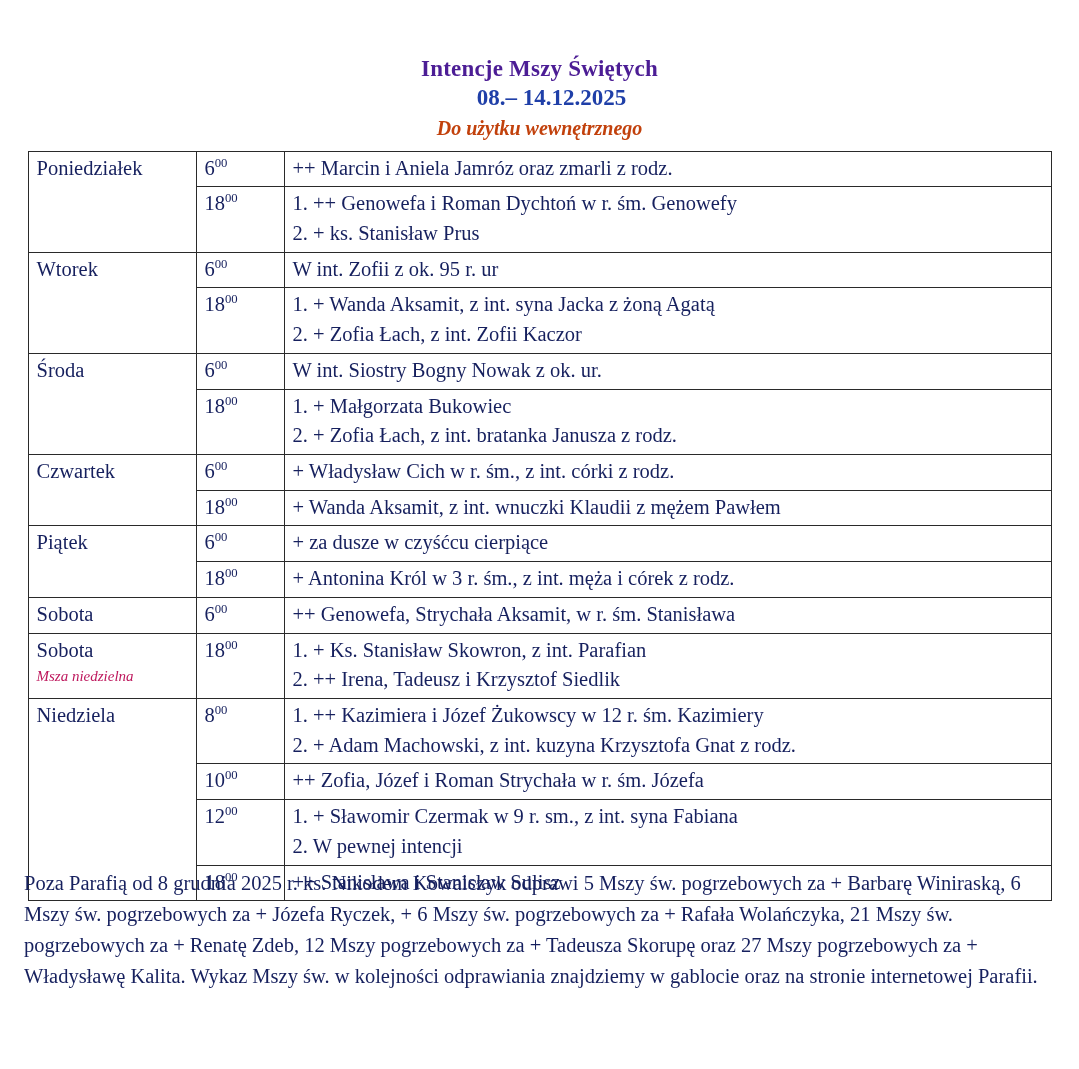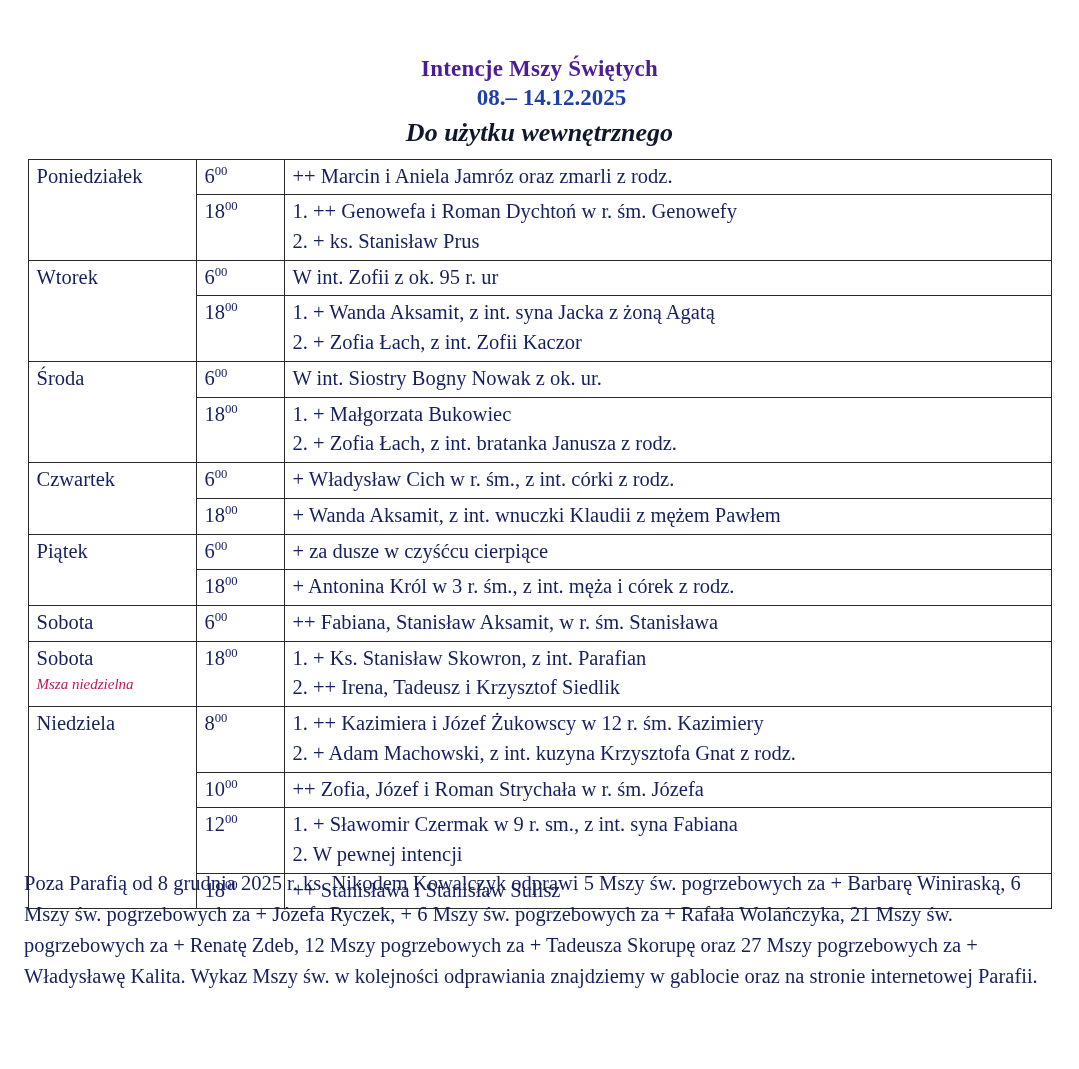--- a/index.html
+++ b/index.html
@@ -34,24 +34,24 @@
     line-height: 1.25;
   }
   .title-line2 {
     font-size: 23px;
     font-weight: bold;
     color: #1f3fa8;
     line-height: 1.25;
     padding-left: 24px;
   }
   .title-line3 {
-    font-size: 26px;
+    font-size: 20px;
     font-weight: bold;
     font-style: italic;
-    color: #0f172a;
+    color: #c2410c;
     line-height: 1.35;
     margin-top: 2px;
   }
   table.schedule {
     border-collapse: collapse;
     margin: 9px auto 0 auto;
     width: 1024px;
     table-layout: fixed;
     color: #16205e;
     border-radius: 14px;
@@ -201,21 +201,21 @@
           <td class="intent">
             <span class="intent-line">+ Antonina Król w 3 r. śm., z int. męża i córek z rodz.</span>
           </td>
         </tr>
         <tr>
           <td class="day">
             <span class="day-inner">Sobota</span>
           </td>
           <td class="hour"><span>6</span><sup class="mm">00</sup></td>
           <td class="intent">
-            <span class="intent-line">++ Fabiana, Stanisław Aksamit, w r. śm. Stanisława</span>
+            <span class="intent-line">++ Genowefa, Strychała Aksamit, w r. śm. Stanisława</span>
           </td>
         </tr>
         <tr>
           <td class="day">
             <span class="day-inner">Sobota</span>
             <span class="day-sub">Msza niedzielna</span>
           </td>
           <td class="hour"><span>18</span><sup class="mm">00</sup></td>
           <td class="intent">
             <span class="intent-line">1. + Ks. Stanisław Skowron, z int. Parafian</span>

